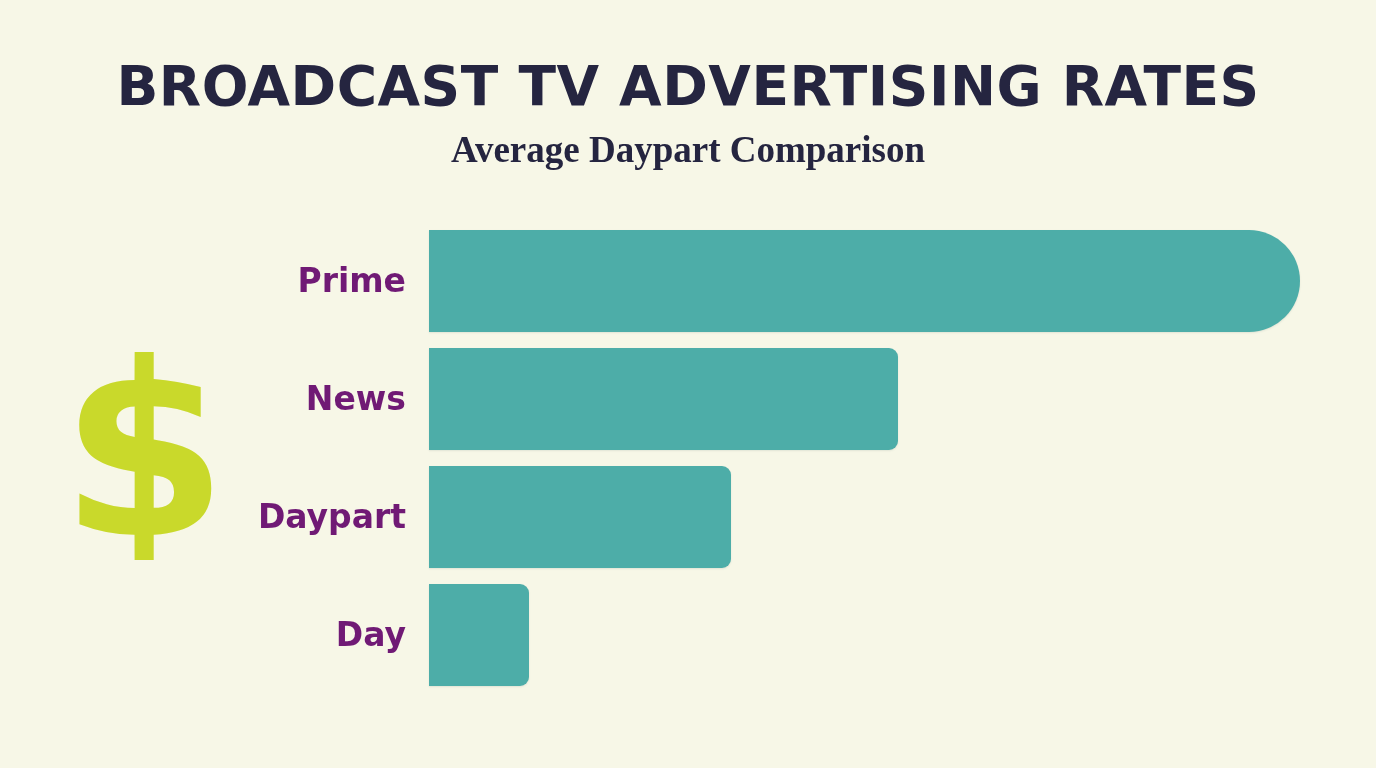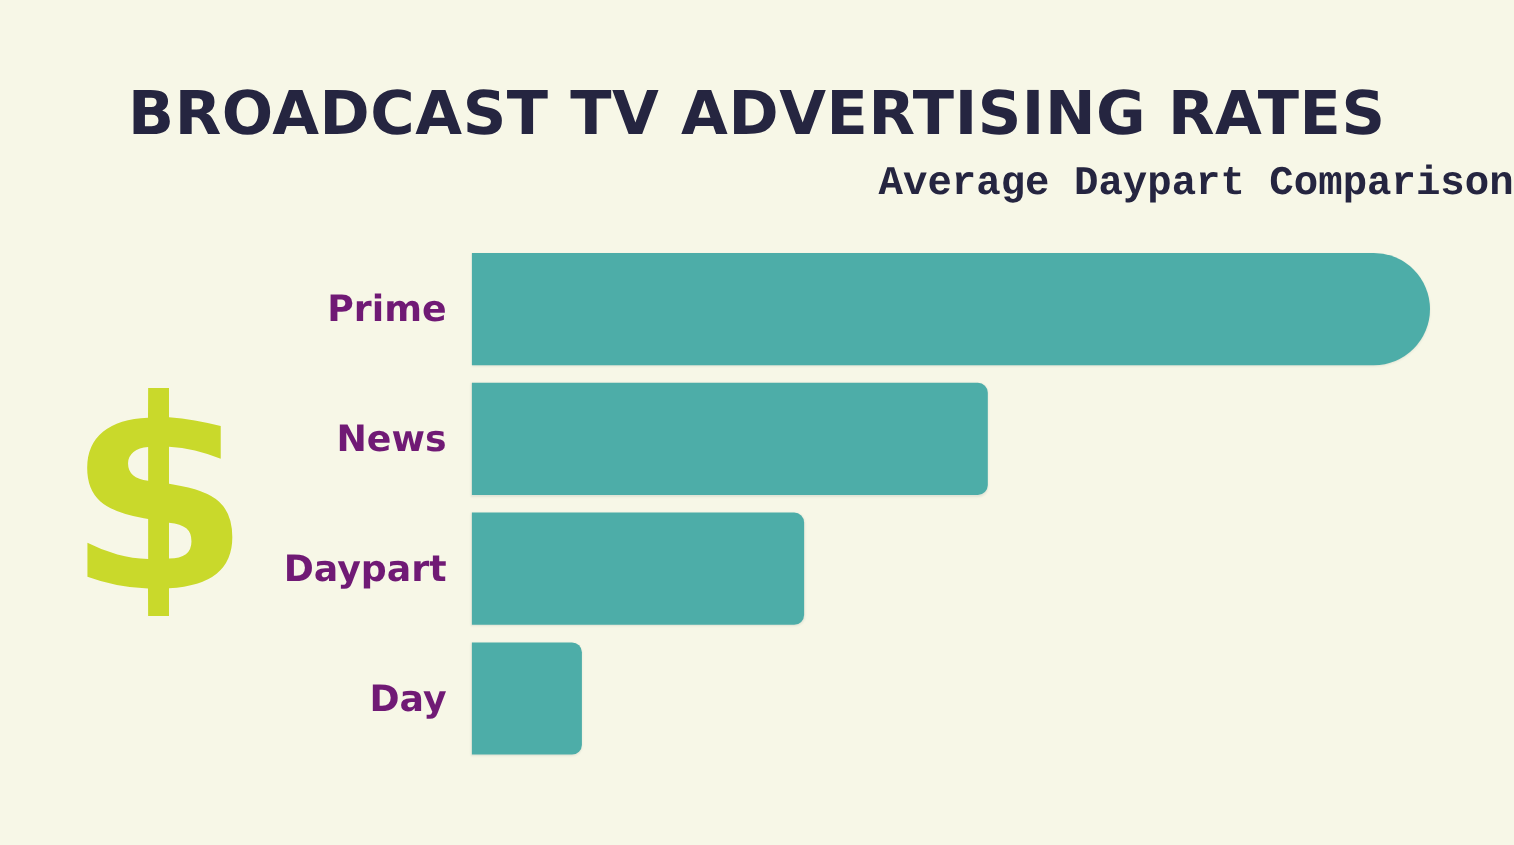--- a/index.html
+++ b/index.html
@@ -21,45 +21,44 @@
     background: #f7f7e7;
   }
 
   
   .header {
     position: absolute;
     left: 0;
     top: 0;
     width: 1376px;
     text-align: center;
-    padding-top: 75px;
+    padding-top: 58px;
     box-sizing: border-box;
   }
 
   .chart-title {
     font-family: "DejaVu Sans", sans-serif;
     font-size: 55px;
     font-weight: 700;
     letter-spacing: 0.5px;
     color: #252540;
     line-height: 1.05;
     margin: 0;
     white-space: nowrap;
   }
 
   .chart-subtitle {
-    font-family: Liberation Mono, monospace;
+    font-family: Liberation Serif, serif;
     font-size: 37px;
     font-weight: 700;
     color: #252540;
     line-height: 1.1;
     margin: 0;
     padding-top: 14px;
     white-space: nowrap;
-    text-align: right;
   }
 
   
   .dollar-icon {
     position: absolute;
     left: 72px;
     top: 345px;
     width: 145px;
     height: 215px;
   }

